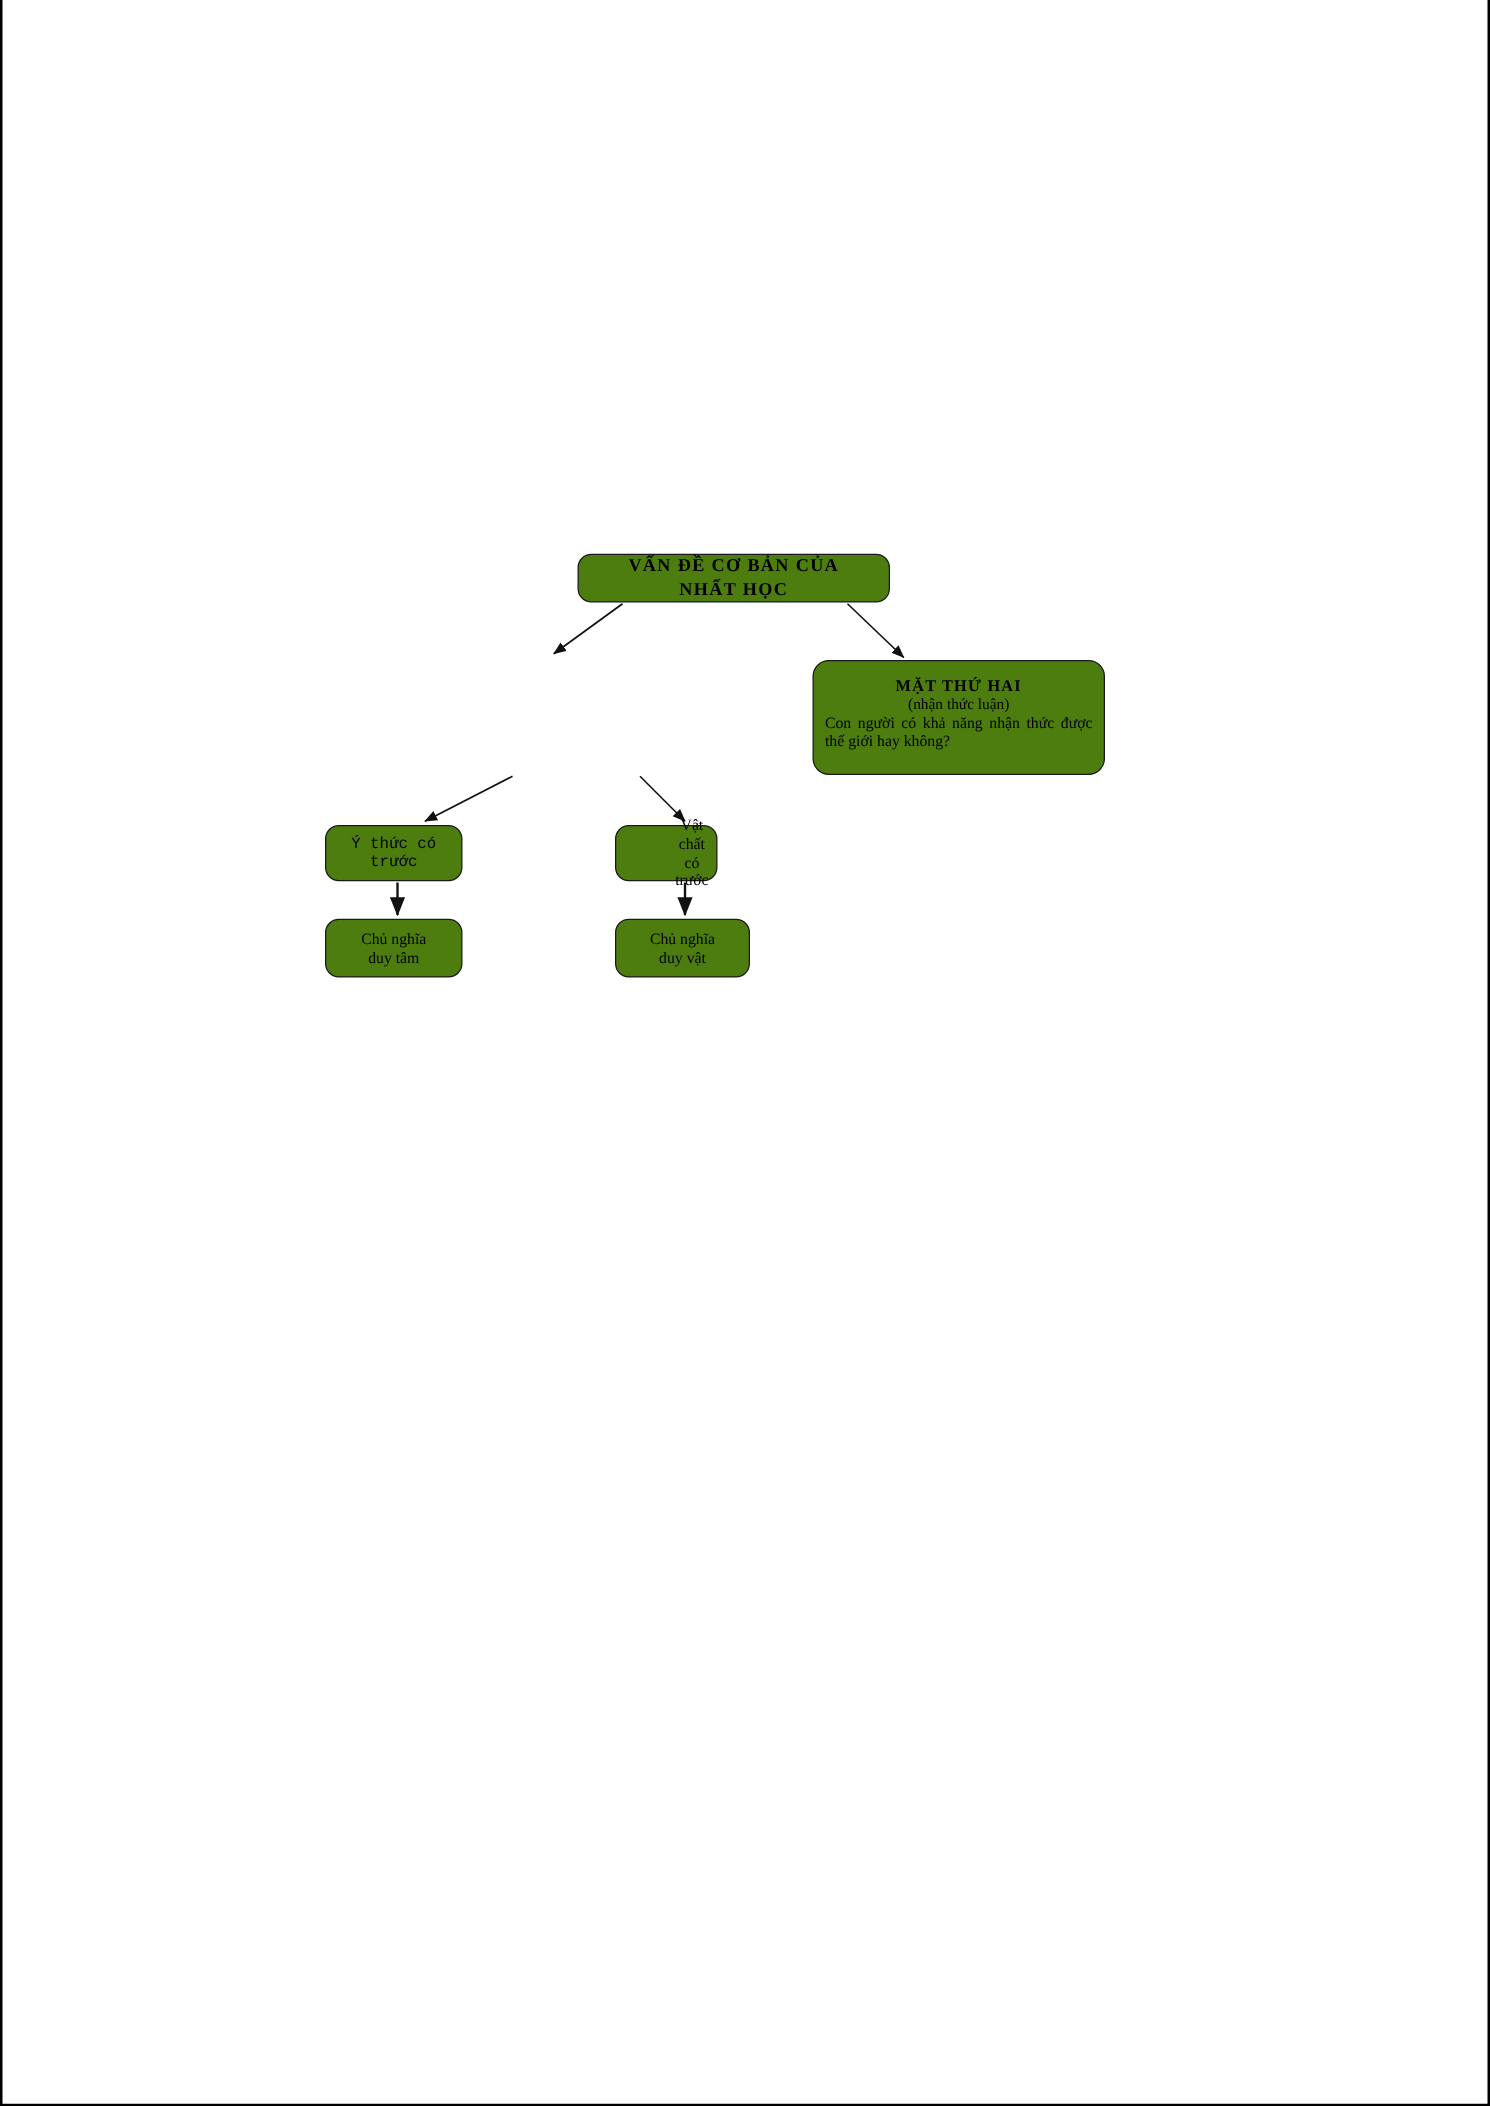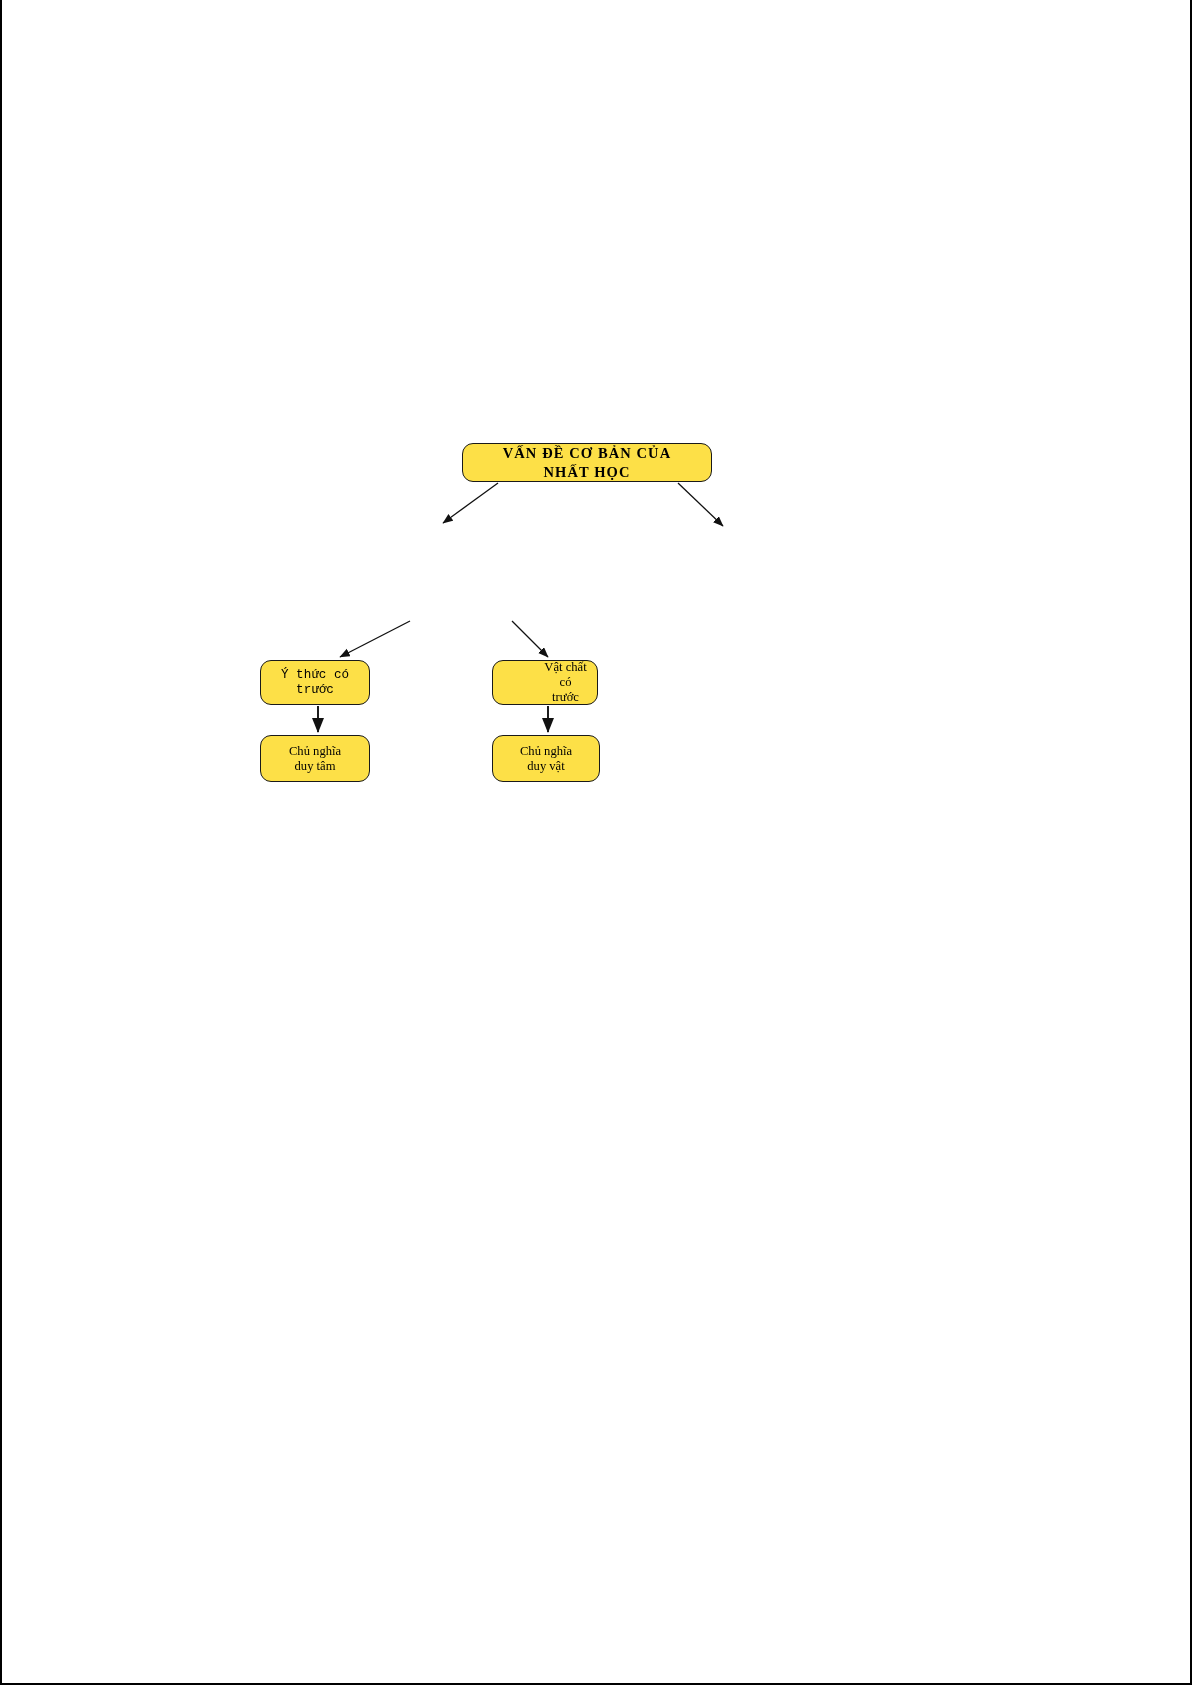--- a/index.html
+++ b/index.html
@@ -35,21 +35,21 @@
   svg.edges {
     position: absolute;
     left: 0; top: 0;
     width: 1192px;
     height: 1685px;
     overflow: visible;
   }
   .node {
     position: absolute;
     box-sizing: border-box;
-    background: #fde047;
+    background: #4d7c0f;
     border: 1.3px solid #1a1a1a;
     border-radius: 13px;
     color: #000000;
     display: flex;
     flex-direction: column;
     align-items: center;
     justify-content: center;
     text-align: center;
     padding: 3px 7px;
     line-height: 1.18;
@@ -102,21 +102,21 @@
 
   #node-idea {
     left: 260px; top: 660px;
     width: 110px; height: 45px;
     font-size: 12.6px;
     border-radius: 11px;
     font-family: Liberation Mono, monospace;
   }
   #node-matter {
     left: 492px; top: 660px;
-    width: 106px; height: 45px;
+    width: 82px; height: 45px;
     font-size: 12.6px;
     border-radius: 11px;
     padding-left: 48px;
   }
   #node-idealism {
     left: 260px; top: 735px;
     width: 110px; height: 47px;
     font-size: 12.6px;
     border-radius: 11px;
   }
@@ -155,20 +155,25 @@
 
     <path d="M 548,706 L 548,732" stroke="#111111" stroke-width="1.9" fill="none" marker-end="url(#arrowheadv)"></path>
   </svg>
 
   <div class="node" id="node-root">
     <span class="ttl nline">VẤN ĐỀ CƠ BẢN CỦA</span>
     <span class="ttl nline">NHẤT HỌC</span>
   </div>
 
 
+  <div class="node" id="node-second">
+    <span class="ttl nline">MẶT THỨ HAI</span>
+    <span class="sub nline">(nhận thức luận)</span>
+    <span class="body">Con người có khả năng nhận thức được thế giới hay không?</span>
+  </div>
 
   <div class="node" id="node-idea">
     <span class="nline">Ý thức có</span>
     <span class="nline">trước</span>
   </div>
 
   <div class="node" id="node-matter">
     <span class="nline">Vật chất có</span>
     <span class="nline">trước</span>
   </div>

